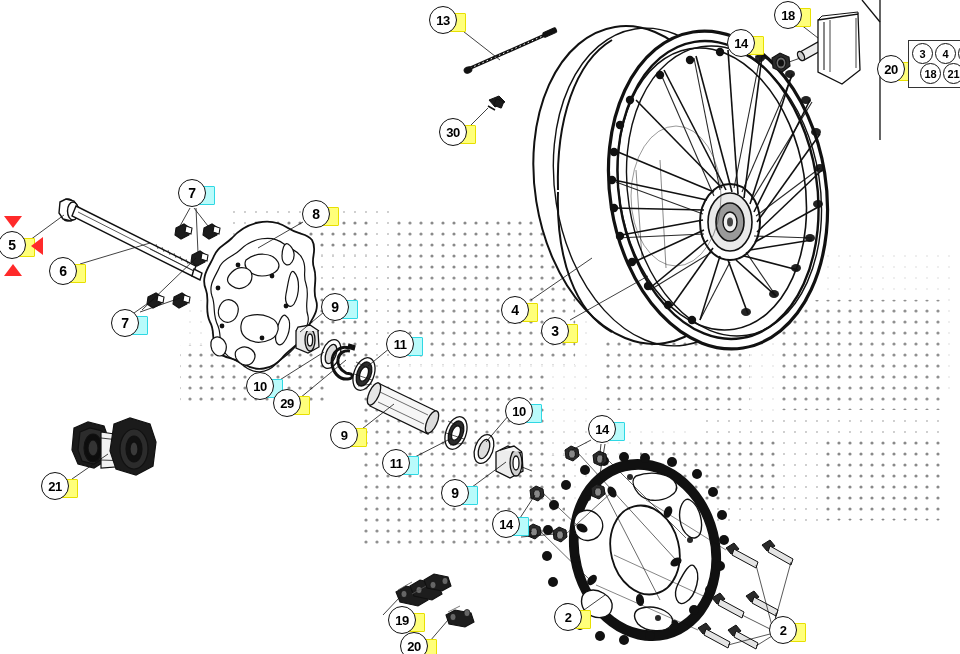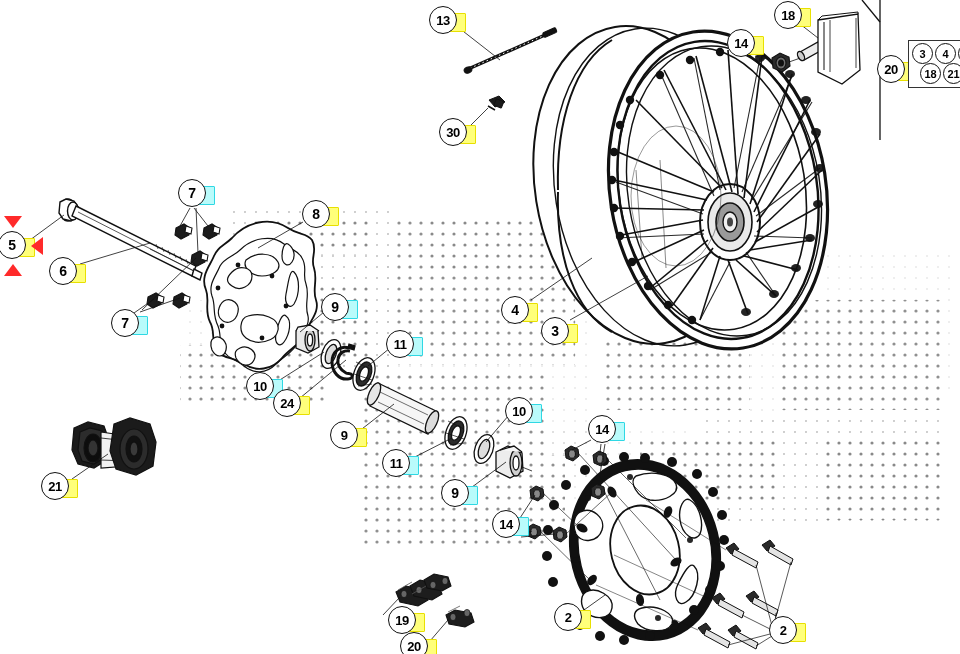--- a/index.html
+++ b/index.html
@@ -703,21 +703,21 @@
       <div class="callout hl-cyan wide" style="left: 401px; top: 345px;">
         <div class="hl"></div>
         <div class="bubble">11</div>
       </div>
       <div class="callout hl-cyan wide" style="left: 261px; top: 387px;">
         <div class="hl"></div>
         <div class="bubble">10</div>
       </div>
       <div class="callout hl-yellow wide" style="left: 288px; top: 404px;">
         <div class="hl"></div>
-        <div class="bubble">24</div>
+        <div class="bubble">29</div>
       </div>
       <div class="callout hl-cyan wide" style="left: 520px; top: 412px;">
         <div class="hl"></div>
         <div class="bubble">10</div>
       </div>
       <div class="callout hl-yellow wide" style="left: 345px; top: 436px;">
         <div class="hl"></div>
         <div class="bubble">9</div>
       </div>
       <div class="callout hl-cyan wide" style="left: 603px; top: 430px;">

